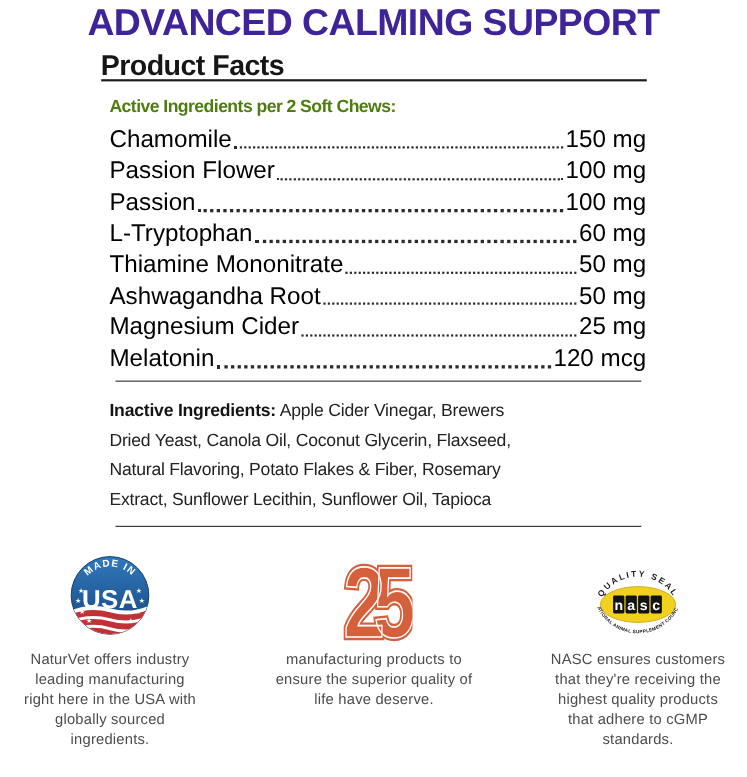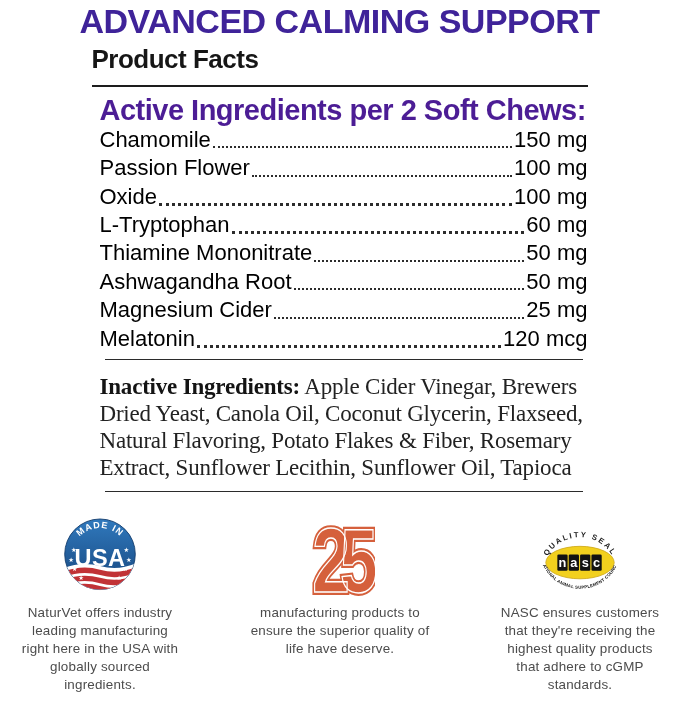--- a/index.html
+++ b/index.html
@@ -9,40 +9,40 @@
   }
   .title {
     margin:0; padding-top:4px; text-align:center;
     font-size:34px; line-height:1.05; font-weight:bold;
     color:#3f2399; letter-spacing:-0.5px;
   }
   .facts { width:496px; margin:6px auto 0 auto; }
   .pf-heading {
     margin:0; font-size:26px; line-height:26px; font-weight:bold;
     color:#161616; letter-spacing:-0.5px;
-    padding-bottom:13px; border-bottom:2.5px solid #1d1d1d;
+    padding-bottom:0; border-bottom:2.5px solid #1d1d1d;
   }
   .ai-heading {
-    margin:10px 0 2px 8px; font-size:29px; line-height:27px;
-    font-weight:bold; color:#4c1d95; letter-spacing:-0.5px;
+    margin:10px 0 2px 8px; font-size:16px; line-height:27px;
+    font-weight:bold; color:#4d7c0f; letter-spacing:-0.5px;
   }
   .ing-list { margin-left:8px; }
   .ing-row {
     display:flex; align-items:flex-end;
     font-size:22px; line-height:28.4px; color:#000000;
   }
   .nm, .amt { white-space:nowrap; }
   .ldr { flex:1 1 auto; margin:0 2px 6px 2px; border-color:#2c2c2c; border-bottom-style:dotted; }
   .ldr.fine { border-bottom-width:2.4px; }
   .ldr.wide { border-bottom-width:3.2px; margin-bottom:5px; }
   .rule { height:0; border-top:1.6px solid #2b2b2b; margin:6px 5px 0 13px; }
   .rule.r2 { margin-top:10px; }
   .inactive {
-    margin:13px 0 0 8px; font-size:23px; line-height:27px;
-    color:#222; letter-spacing:-0.2px; white-space:nowrap;font-family:Liberation Serif, serif;
+    margin:13px 0 0 8px; font-size:16px; line-height:27px;
+    color:#222; letter-spacing:-0.2px; white-space:nowrap;
   }
   .inactive b { color:#141414; }
   .badges-row { display:flex; width:720px; margin:22px 0 0 -20px; }
   .bcol { width:240px; display:flex; flex-direction:column; align-items:center; }
   .logo-box { height:84px; display:flex; align-items:flex-end; justify-content:center; }
   .caption {
     margin-top:6px; width:212px; text-align:center;
     font-size:13.4px; line-height:18px; color:#4c4c4c; letter-spacing:0.2px;
   }
   svg text { font-family:"Liberation Sans", sans-serif; }
@@ -64,21 +64,21 @@
         <span class="nm">Chamomile</span>
         <span class="ldr fine"></span>
         <span class="amt">150 mg</span>
       </div>
       <div class="ing-row">
         <span class="nm">Passion Flower</span>
         <span class="ldr fine"></span>
         <span class="amt">100 mg</span>
       </div>
       <div class="ing-row">
-        <span class="nm">Oxide</span>
+        <span class="nm">Passion</span>
         <span class="ldr wide"></span>
         <span class="amt">100 mg</span>
       </div>
       <div class="ing-row">
         <span class="nm">L-Tryptophan</span>
         <span class="ldr wide"></span>
         <span class="amt">60 mg</span>
       </div>
       <div class="ing-row">
         <span class="nm">Thiamine Mononitrate</span>

